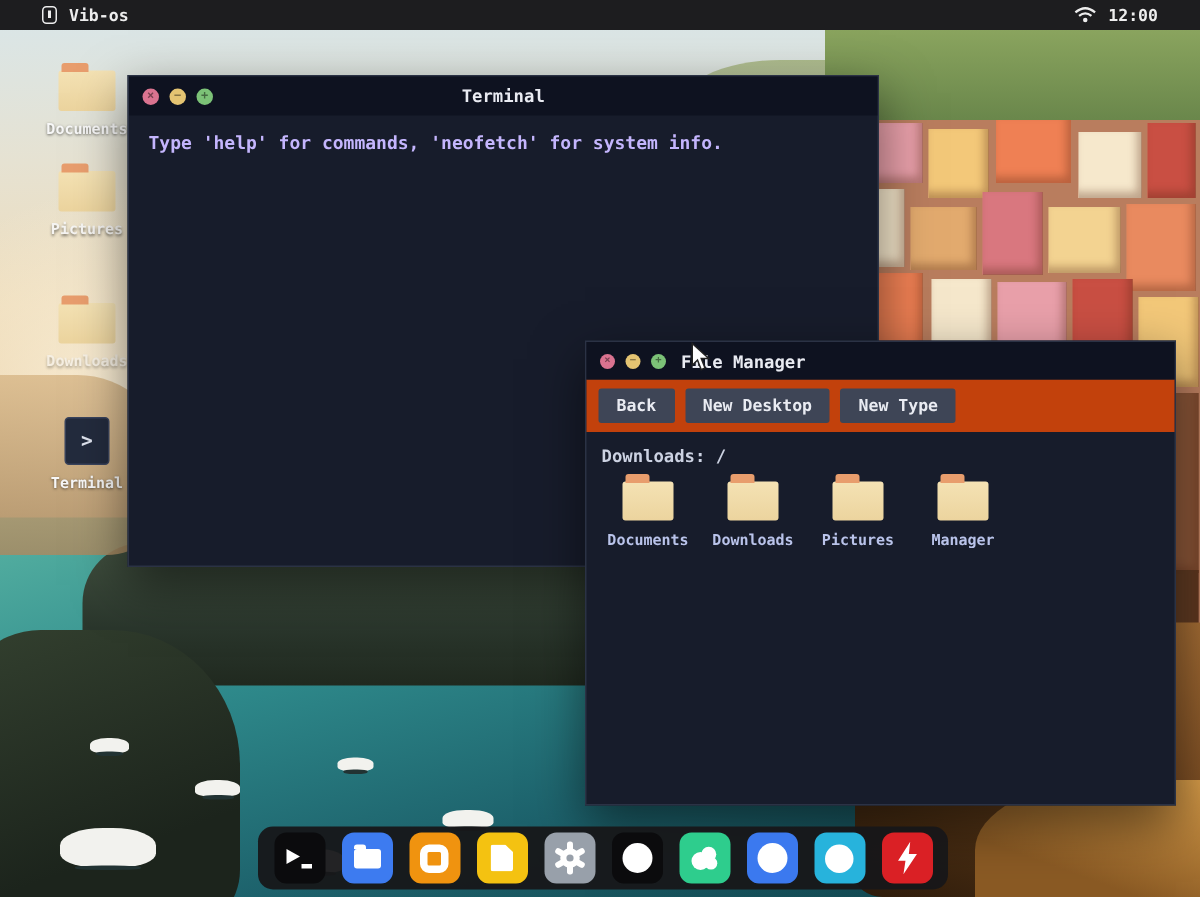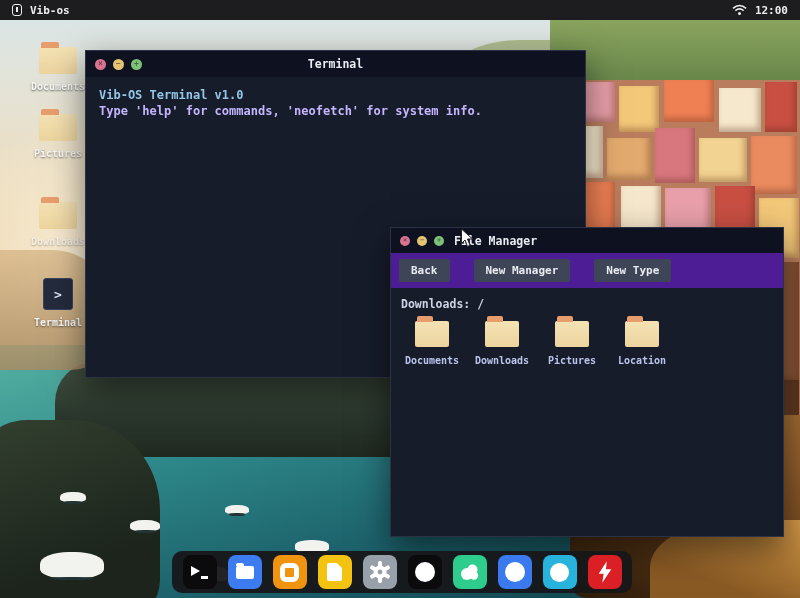--- a/index.html
+++ b/index.html
@@ -1,21 +1,21 @@
 <!DOCTYPE html>
 <html><head>
 <meta charset="utf-8">
 <style>
   * { margin:0; padding:0; box-sizing:border-box; }
   body { background:#000; font-family:"DejaVu Sans Mono", monospace; }
   #screen { position:relative; width:800px; height:598px; overflow:hidden; background:#dbe7ea; }
 
   
   #menubar { position:absolute; top:0; left:0; right:0; height:20px; background:#1d1d1f;
-    display:flex; align-items:center; justify-content:space-between; padding:0 12px;
+    display:flex; align-items:center; justify-content:space-between; padding:0 28px;
     color:#ededed; font-size:11px; font-weight:bold; z-index:60; }
   .mb-group { display:flex; align-items:center; gap:8px; }
   .logo-box { width:10px; height:12px; border:1.5px solid #ededed; border-radius:3px; position:relative; }
   .logo-box::after { content:""; position:absolute; left:3px; top:2px; width:2px; height:5px; background:#ededed; }
 
   
   #wallpaper { position:absolute; inset:0; z-index:0; }
   .wp { position:absolute; }
   .sky { inset:0; background:linear-gradient(180deg,#d8e6ea 0%,#e6e2d2 18%,#eedcba 34%,#e9cda0 50%,#d8bd92 64%,#c7ad87 78%); }
   .haze { left:-80px; top:120px; width:340px; height:300px; border-radius:50%;
@@ -64,21 +64,21 @@
   #terminal-window .titlebar { height:26px; }
   #terminal-window .win-title { position:absolute; left:0; right:0; text-align:center; }
   .term-body { padding:10px 13px; font-size:12px; font-weight:bold; line-height:16px; }
   .t-cyan { color:#93c6e4; }
   .t-white { color:#c4b5fd; }
   .t-cursor { color:#eceef4; }
 
   #file-manager { left:390px; top:227px; width:394px; height:310px; z-index:20; }
   #file-manager .titlebar { height:25px; gap:10px; }
   #file-manager .light { width:10px; height:10px; font-size:7px; }
-  .fm-toolbar { display:flex; gap:24px; padding:6px 8px; background:#4c1d95; }
+  .fm-toolbar { display:flex; gap:7px; padding:6px 8px; background:#c2410c; }
   .fm-btn { background:#3e4556; color:#e9ebf2; font-size:11px; font-weight:bold;
     font-family:inherit; border:none; padding:5px 12px; border-radius:2px; cursor:pointer; }
   .fm-location { color:#ccd2e2; font-size:11.5px; font-weight:bold; padding:9px 10px 2px; }
   .fm-folders { display:flex; padding:8px 6px; }
   .fm-item { width:70px; display:flex; flex-direction:column; align-items:center; gap:8px; }
   .fm-folder-ico { width:34px; height:26px; background:linear-gradient(180deg,#f4e2b4,#ecd49e); border-radius:2px; position:relative; }
   .fm-folder-ico::before { content:""; position:absolute; top:-5px; left:2px; width:16px; height:6px; background:#e89d6d; border-radius:2px 2px 0 0; }
   .fm-label { font-size:10px; font-weight:bold; color:#b9c3ea; }
 
   
@@ -178,57 +178,56 @@
   <div id="terminal-window" class="window">
     <div class="titlebar">
       <div class="lights">
         <span class="light l-close">×</span>
         <span class="light l-min">−</span>
         <span class="light l-max">+</span>
       </div>
       <span class="win-title">Terminal</span>
     </div>
     <div class="term-body">
-      <div class="t-cyan">Vib-OS Terminal v1.0</div>
       <div class="t-white">Type 'help' for commands, 'neofetch' for system info.</div>
       <div>&nbsp;</div>
     </div>
   </div>
 
   <div id="file-manager" class="window">
     <div class="titlebar">
       <div class="lights">
         <span class="light l-close">×</span>
         <span class="light l-min">−</span>
         <span class="light l-max">+</span>
       </div>
       <span class="win-title">File Manager</span>
     </div>
     <div class="fm-toolbar">
       <button class="fm-btn">Back</button>
-      <button class="fm-btn">New Manager</button>
+      <button class="fm-btn">New Desktop</button>
       <button class="fm-btn">New Type</button>
     </div>
     <div class="fm-location">Downloads: /</div>
     <div class="fm-folders">
       <div class="fm-item">
         <div class="fm-folder-ico"></div>
         <div class="fm-label">Documents</div>
       </div>
       <div class="fm-item">
         <div class="fm-folder-ico"></div>
         <div class="fm-label">Downloads</div>
       </div>
       <div class="fm-item">
         <div class="fm-folder-ico"></div>
         <div class="fm-label">Pictures</div>
       </div>
       <div class="fm-item">
         <div class="fm-folder-ico"></div>
-        <div class="fm-label">Location</div>
+        <div class="fm-label">Manager</div>
       </div>
     </div>
   </div>
 
   <svg id="mouse-cursor" width="14" height="20" viewBox="0 0 14 20">
     <path d="M1.5 1 L1.5 15.5 L5 12 L7.5 18.5 L10 17.3 L7.5 11 L12.5 11 Z" fill="#fff" stroke="#222" stroke-width="1"></path>
   </svg>
 
   <div id="dock">
     <div class="dock-item" style="background-color: rgb(11, 11, 13);">

